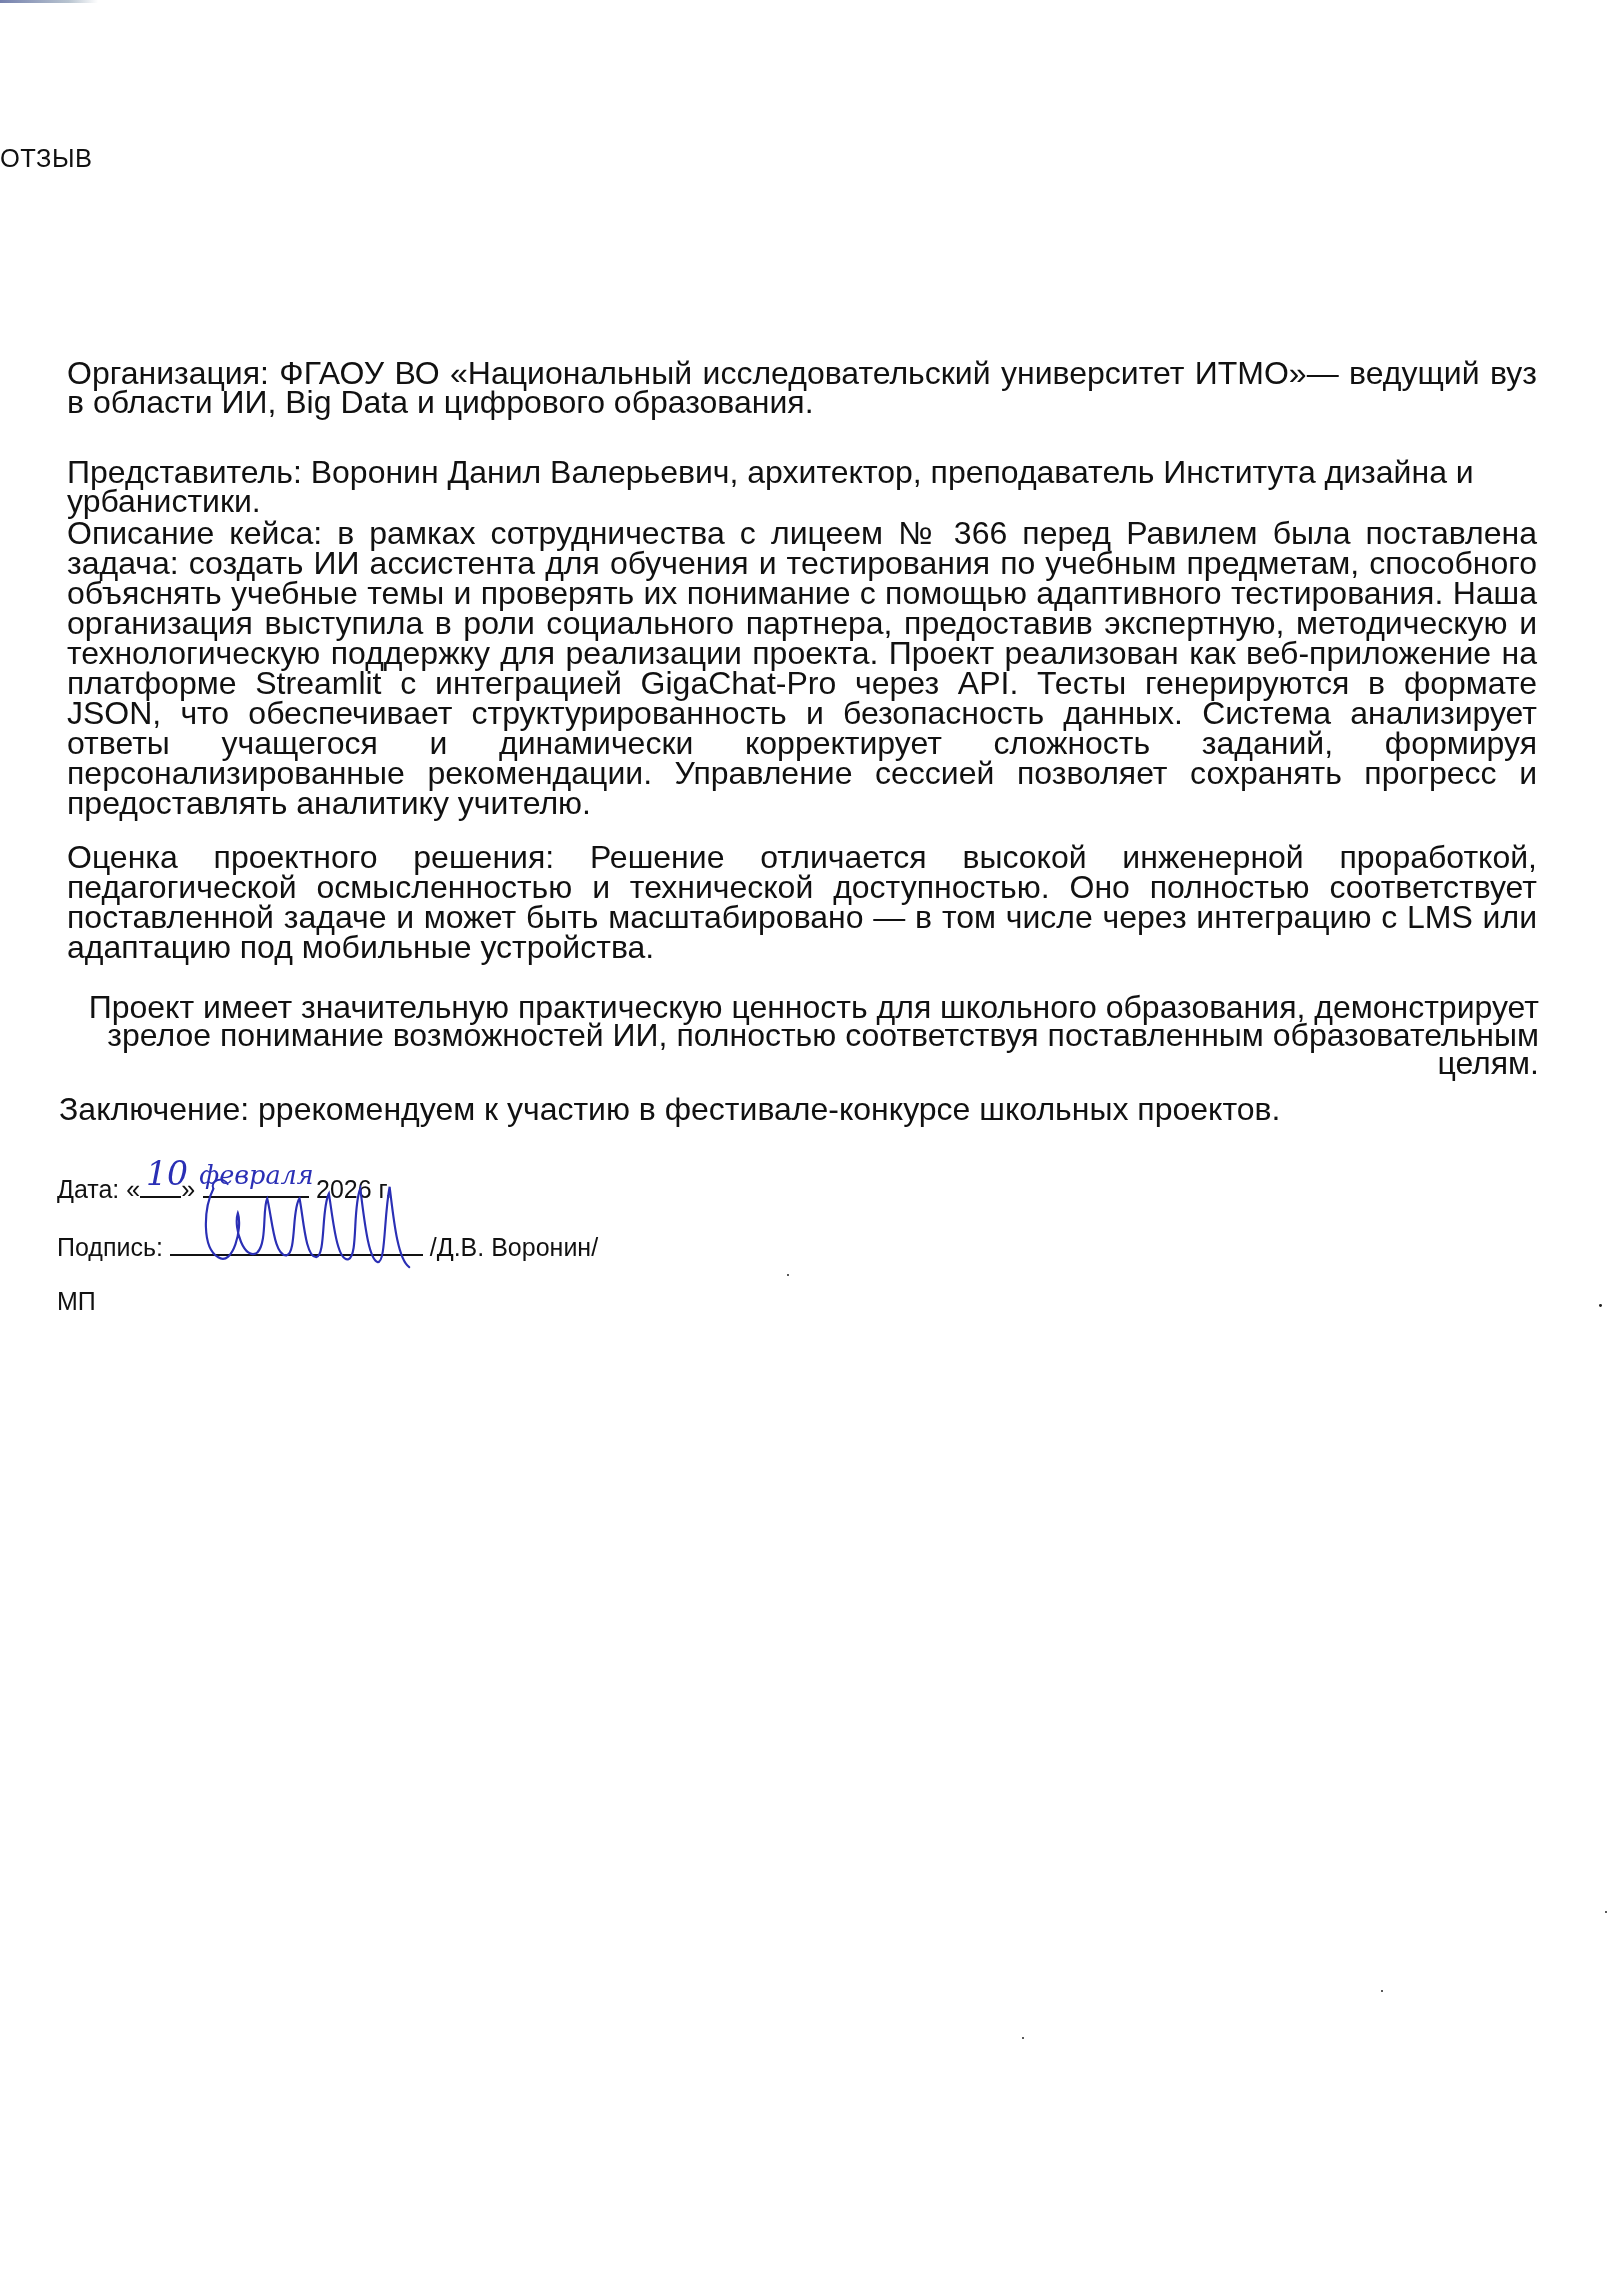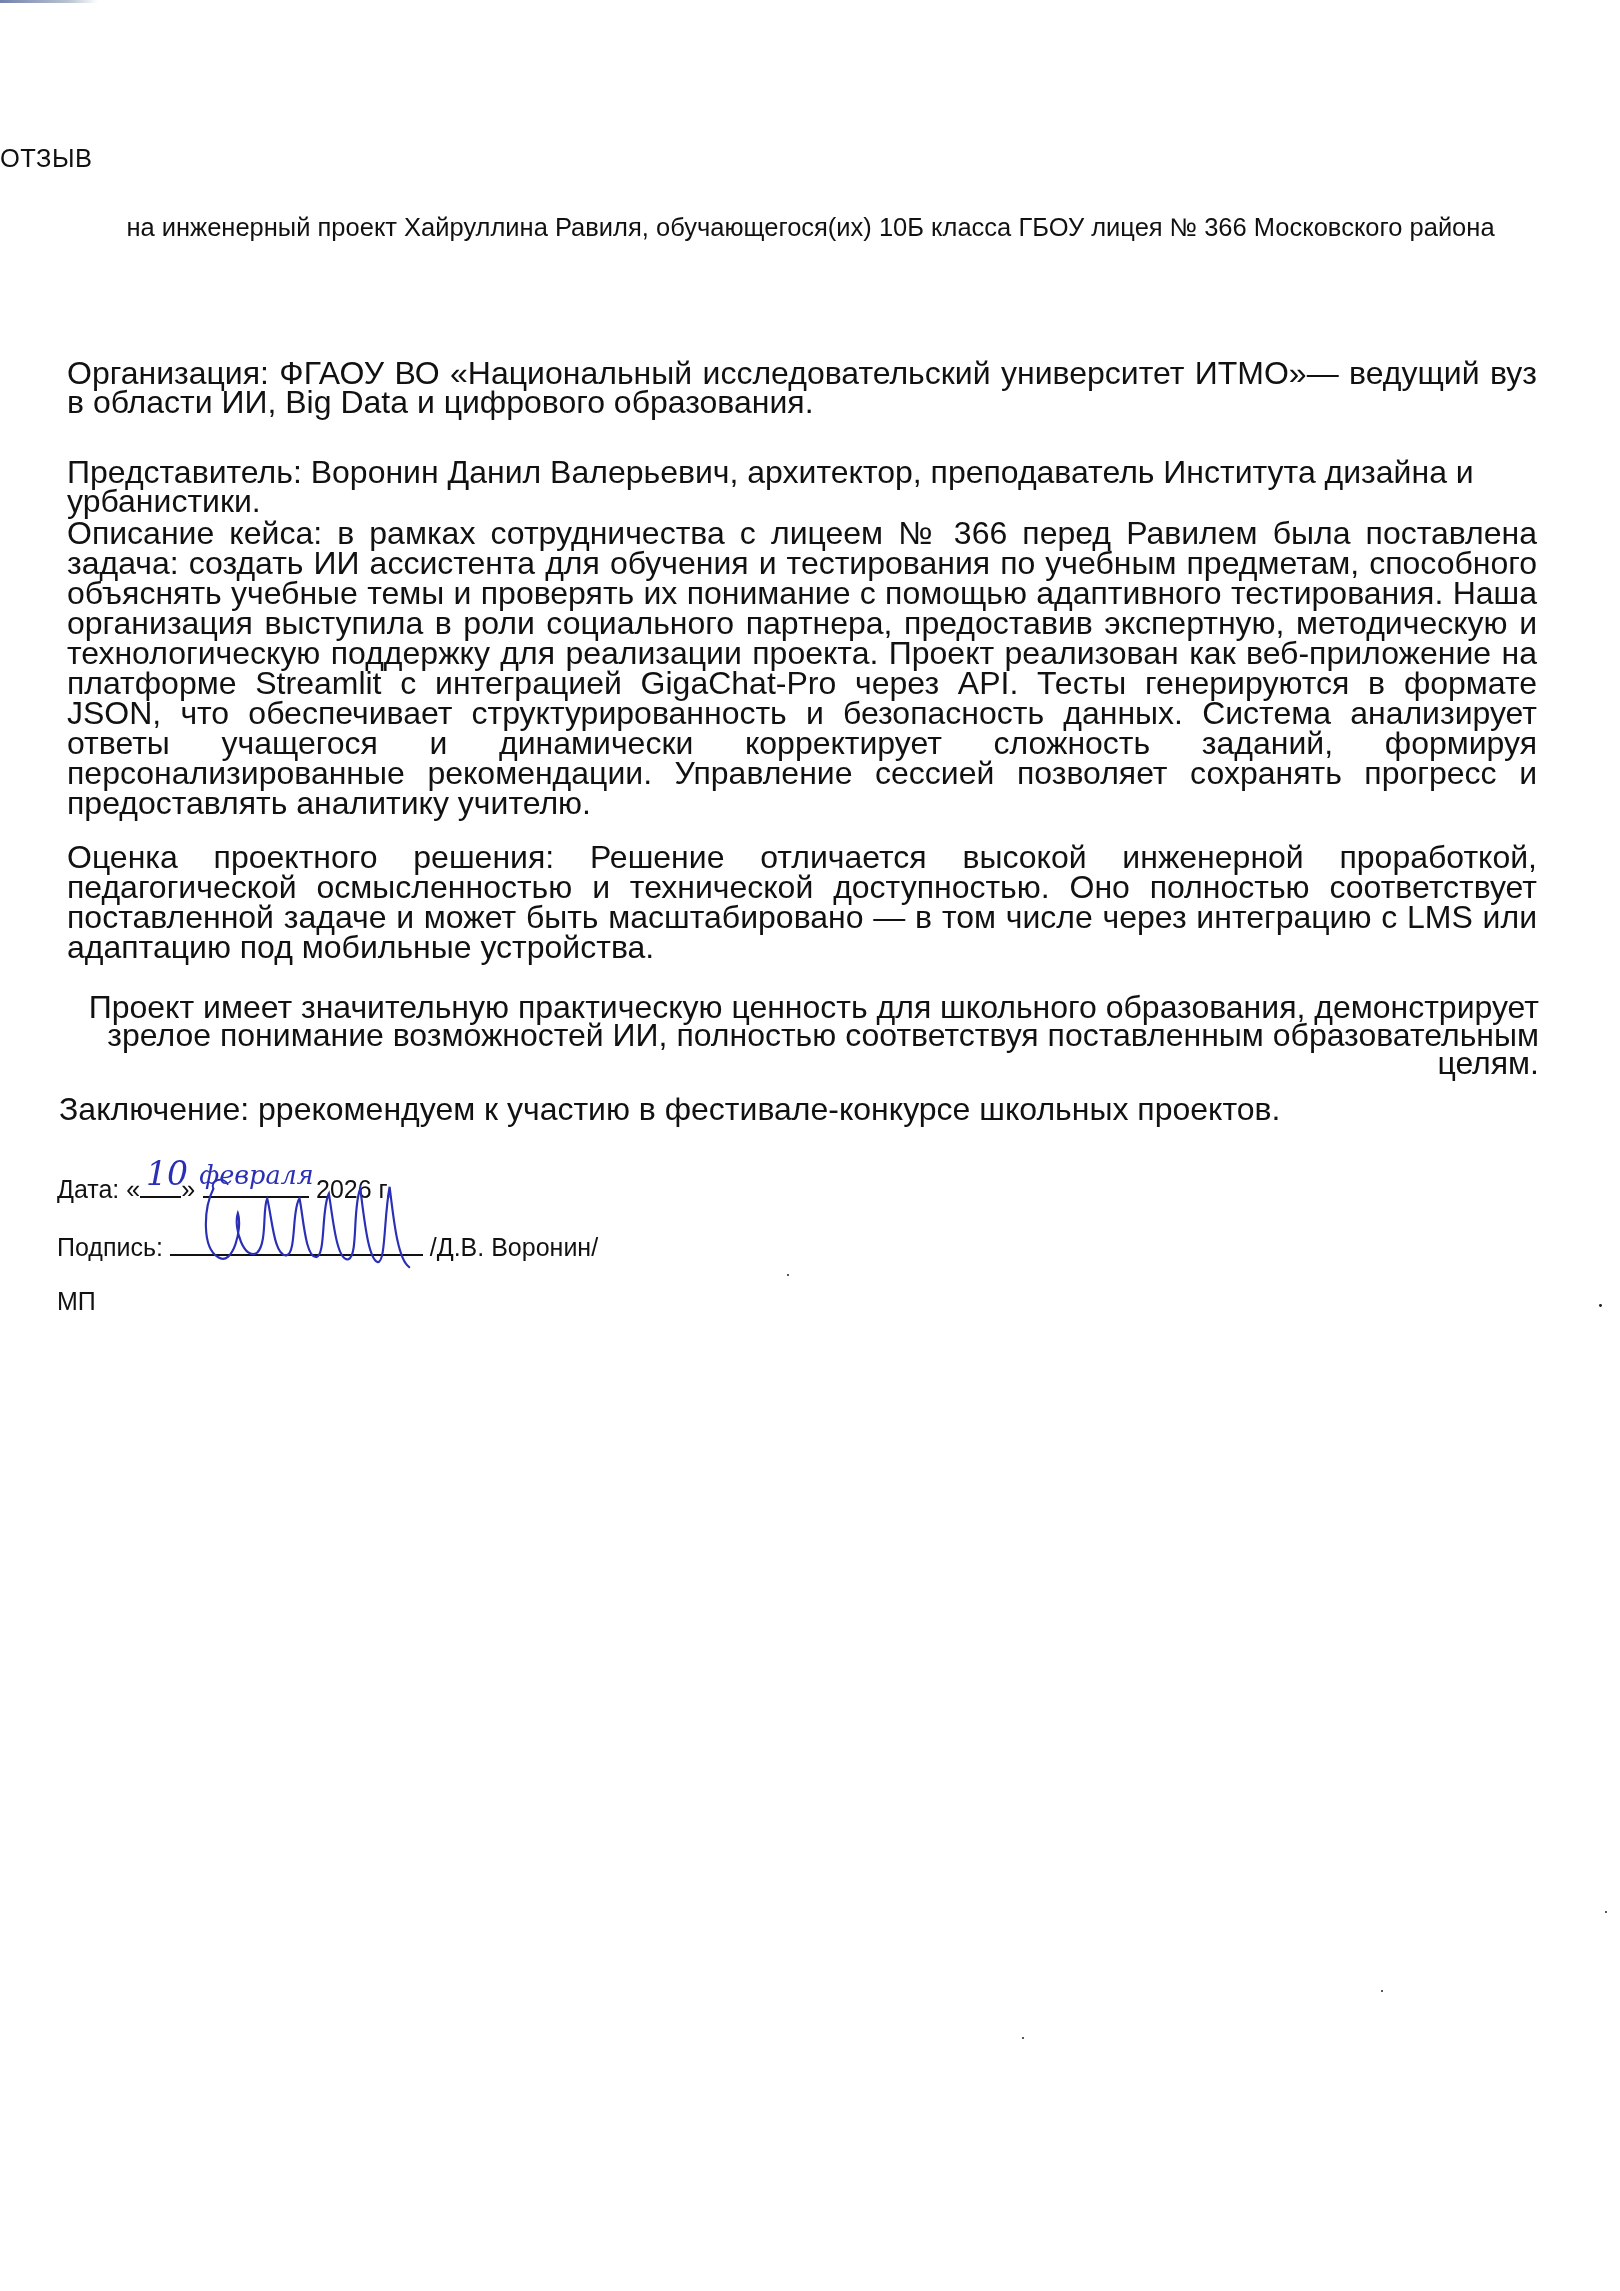--- a/index.html
+++ b/index.html
@@ -20,21 +20,20 @@
   .dot { position: absolute; width: 2.9px; height: 2.9px; background: #222; border-radius: 50%; }
 </style>
 </head>
 <body>
 
 <div class="scan-edge"></div>
 
 <div class="title">ОТЗЫВ</div>
 
 <div class="subtitle">
-  <div>на инженерный проект Хайруллина Равиля, обучающегося(их) 10Б класса ГБОУ лицея № 366 Московского района</div>
 </div>
 
 <div class="para" style="top:359px;">Организация: ФГАОУ ВО «Национальный исследовательский университет ИТМО»— ведущий вуз в области ИИ, Big Data и цифрового образования.</div>
 
 <div class="para last-left" style="top:458px;">Представитель: Воронин Данил Валерьевич, архитектор, преподаватель Института дизайна и урбанистики.</div>
 
 <div class="para" style="top:518px; line-height:30px;">Описание кейса: в рамках сотрудничества с лицеем № 366 перед Равилем была поставлена задача: создать ИИ ассистента для обучения и тестирования по учебным предметам, способного объяснять учебные темы и проверять их понимание с помощью адаптивного тестирования. Наша организация выступила в роли социального партнера, предоставив экспертную, методическую и технологическую поддержку для реализации проекта. Проект реализован как веб-приложение на платформе Streamlit с интеграцией GigaChat-Pro через API. Тесты генерируются в формате JSON, что обеспечивает структурированность и безопасность данных. Система анализирует ответы учащегося и динамически корректирует сложность заданий, формируя персонализированные рекомендации. Управление сессией позволяет сохранять прогресс и предоставлять аналитику учителю.</div>
 
 <div class="para" style="top:842px; line-height:30px;">Оценка проектного решения: Решение отличается высокой инженерной проработкой, педагогической осмысленностью и технической доступностью. Оно полностью соответствует поставленной задаче и может быть масштабировано — в том числе через интеграцию с LMS или адаптацию под мобильные устройства.</div>
 

